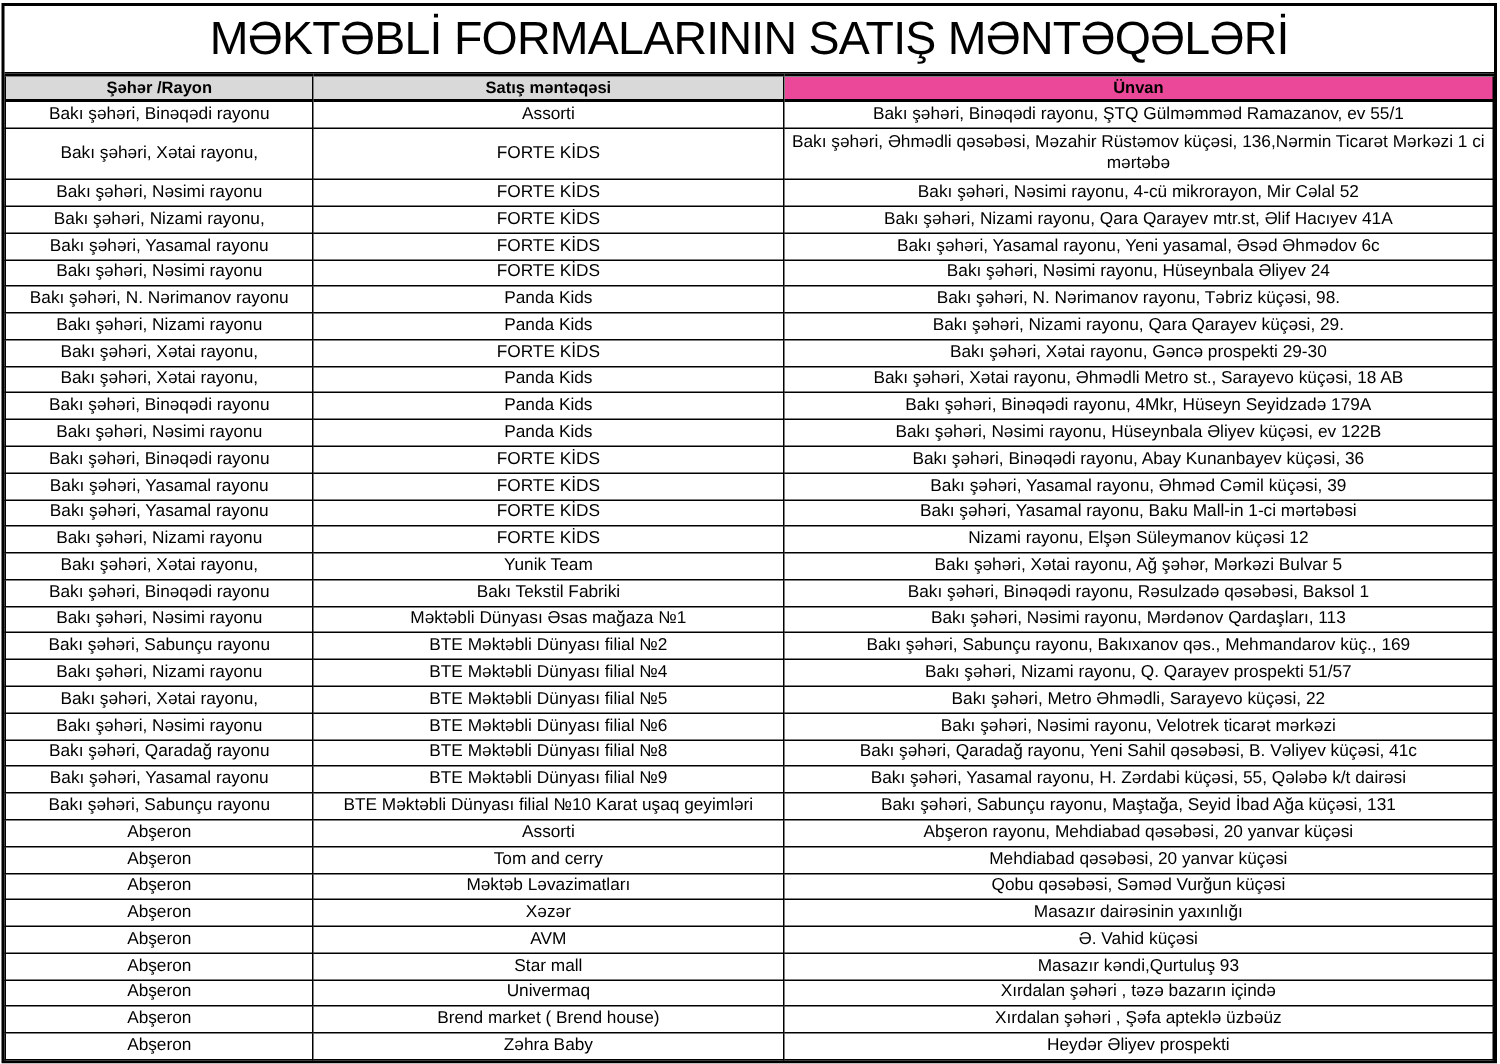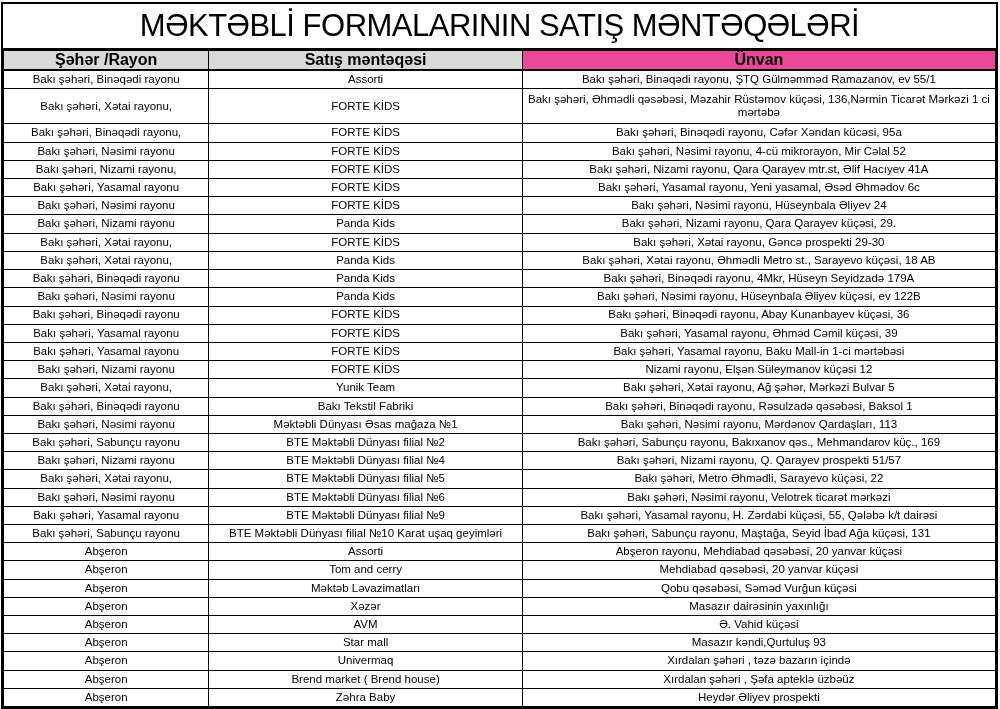--- a/index.html
+++ b/index.html
@@ -51,21 +51,21 @@
   table.sales-table th,
   table.sales-table td {
     border: 1px solid #000000;
     text-align: center;
     vertical-align: middle;
     padding: 0 4px;
     overflow: hidden;
   }
   table.sales-table thead th {
     background: #d9d9d9;
-    font-size: 16px;
+    font-size: 11px;
     font-weight: 700;
     height: 15px;
     border-top: 2px solid #000000;
     border-bottom: 2px solid #000000;
   }
   table.sales-table tbody td {
     font-size: 11.5px;
     line-height: 1.15;
   }
   col.c-region  { width: 20.7%; }
@@ -100,25 +100,20 @@
             <td>Assorti</td>
             <td>Bakı şəhəri, Binəqədi rayonu, ŞTQ Gülməmməd Ramazanov, ev 55/1</td>
           </tr>
 
           <tr>
             <td>Bakı şəhəri, Xətai rayonu,</td>
             <td>FORTE KİDS</td>
             <td>Bakı şəhəri, Əhmədli qəsəbəsi, Məzahir Rüstəmov küçəsi, 136,Nərmin Ticarət Mərkəzi 1 ci mərtəbə</td>
           </tr>
 
-          <tr>
-            <td>Bakı şəhəri, Binəqədi rayonu,</td>
-            <td>FORTE KİDS</td>
-            <td>Bakı şəhəri, Binəqədi rayonu, Cəfər Xəndan kücəsi, 95a</td>
-          </tr>
 
           <tr>
             <td>Bakı şəhəri, Nəsimi rayonu</td>
             <td>FORTE KİDS</td>
             <td>Bakı şəhəri, Nəsimi rayonu, 4-cü mikrorayon, Mir Cəlal 52</td>
           </tr>
 
           <tr>
             <td>Bakı şəhəri, Nizami rayonu,</td>
             <td>FORTE KİDS</td>
@@ -130,20 +125,25 @@
             <td>FORTE KİDS</td>
             <td>Bakı şəhəri, Yasamal rayonu, Yeni yasamal, Əsəd Əhmədov 6c</td>
           </tr>
 
           <tr>
             <td>Bakı şəhəri, Nəsimi rayonu</td>
             <td>FORTE KİDS</td>
             <td>Bakı şəhəri, Nəsimi rayonu, Hüseynbala Əliyev 24</td>
           </tr>
 
+          <tr>
+            <td>Bakı şəhəri, N. Nərimanov rayonu</td>
+            <td>Panda Kids</td>
+            <td>Bakı şəhəri, N. Nərimanov rayonu, Təbriz küçəsi, 98.</td>
+          </tr>
 
           <tr>
             <td>Bakı şəhəri, Nizami rayonu</td>
             <td>Panda Kids</td>
             <td>Bakı şəhəri, Nizami rayonu, Qara Qarayev küçəsi, 29.</td>
           </tr>
 
           <tr>
             <td>Bakı şəhəri, Xətai rayonu,</td>
             <td>FORTE KİDS</td>
@@ -229,20 +229,25 @@
             <td>Bakı şəhəri, Metro Əhmədli, Sarayevo küçəsi, 22</td>
           </tr>
 
           <tr>
             <td>Bakı şəhəri, Nəsimi rayonu</td>
             <td>BTE Məktəbli Dünyası filial №6</td>
             <td>Bakı şəhəri, Nəsimi rayonu, Velotrek ticarət mərkəzi</td>
           </tr>
 
 
+          <tr>
+            <td>Bakı şəhəri, Qaradağ rayonu</td>
+            <td>BTE Məktəbli Dünyası filial №8</td>
+            <td>Bakı şəhəri, Qaradağ rayonu, Yeni Sahil qəsəbəsi, B. Vəliyev küçəsi, 41c</td>
+          </tr>
 
           <tr>
             <td>Bakı şəhəri, Yasamal rayonu</td>
             <td>BTE Məktəbli Dünyası filial №9</td>
             <td>Bakı şəhəri, Yasamal rayonu, H. Zərdabi küçəsi, 55, Qələbə k/t dairəsi</td>
           </tr>
 
           <tr>
             <td>Bakı şəhəri, Sabunçu rayonu</td>
             <td>BTE Məktəbli Dünyası filial №10 Karat uşaq geyimləri</td>

